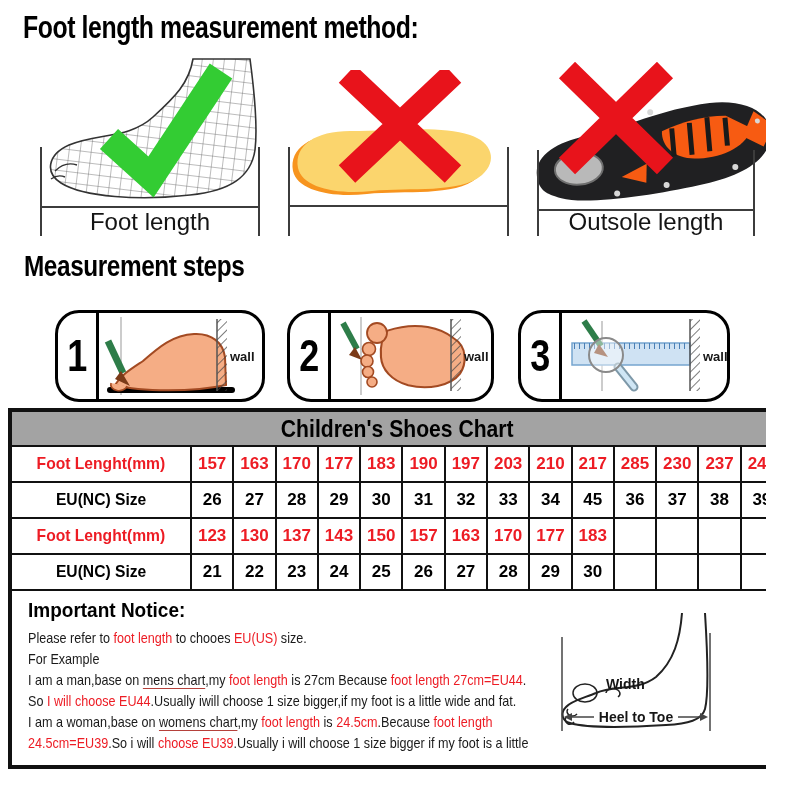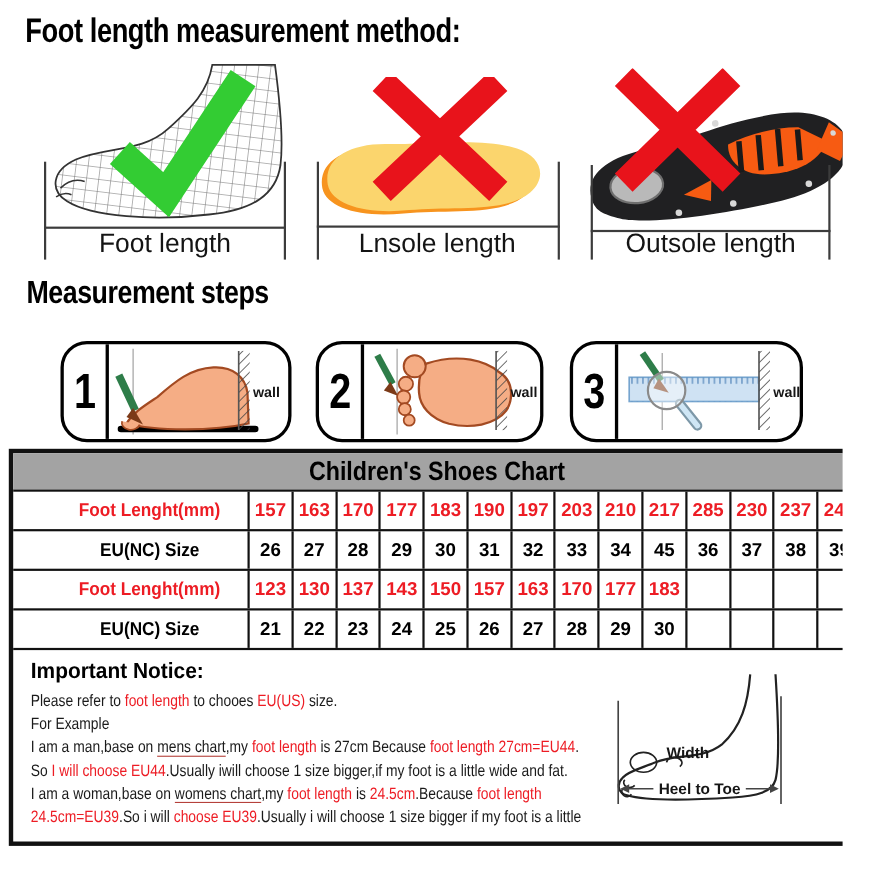--- a/index.html
+++ b/index.html
@@ -23,21 +23,21 @@
             background:#fff;display:flex;box-sizing:border-box;}
   .step-num{width:38px;border-right:3px solid #000;display:flex;align-items:center;justify-content:center;
             font-size:45px;font-weight:700;transform-origin:center;letter-spacing:-2px;}
   .step-num span{transform:scaleX(.8);display:inline-block;}
   .step-art{flex:1;position:relative;border-radius:27px;}
   .step-art svg{position:absolute;left:0;top:0;}
 
   
   .board{position:absolute;left:8px;top:408px;width:770px;border:4px solid #111;background:#fff;
          box-sizing:content-box;}
-  .board > * + *{border-top:2px solid #111;padding-left:35px;}
+  .board > * + *{border-top:2px solid #111;}
   .chart-header{height:33px;background:#a3a3a3;display:flex;align-items:center;justify-content:center;}
   .chart-header span{font-size:24px;font-weight:700;letter-spacing:0;transform:scaleX(.88);display:inline-block;white-space:nowrap;}
   .trow{display:flex;height:34px;}
   .tlabel{width:178px;display:flex;align-items:center;justify-content:center;
           font-size:17px;font-weight:700;}
   .tlabel span{transform:scaleX(.92);display:inline-block;white-space:nowrap;}
   .tcells{flex:1;display:grid;grid-template-columns:repeat(14,1fr);}
   .tcell{border-left:2px solid #111;display:flex;align-items:center;justify-content:center;
          font-size:17px;font-weight:700;}
   .red-vals .tcell,.tlabel.red{color:#ed1c24;}
@@ -81,21 +81,20 @@
              C175,124 125,117 87,121 C50,125 17,117 13,98 Z" fill="#f7941e" transform="translate(-5,3)"></path>
     <path d="M13,98 C9,75 31,61 65,61 C110,61 155,55 185,65 C207,72 213,91 197,105
              C175,124 125,117 87,121 C50,125 17,117 13,98 Z" fill="#fbd56d"></path>
     <g>
       <path d="M62,4 L168,104 M168,4 L62,104" stroke="#e8131b" stroke-width="24" stroke-linecap="butt"></path>
     </g>
   </svg>
   <div class="vline" style="left:288px;top:147px;height:89px"></div>
   <div class="vline" style="left:507px;top:147px;height:89px"></div>
   <div class="hline" style="left:288px;top:205px;width:221px"></div>
-  <div class="mlabel" style="left:290px;width:215px">Lnsole length</div>
 
   <svg class="method-svg" style="left:525px;top:62px" width="258" height="146" viewBox="0 0 258 146">
     <g transform="rotate(-5 130 105)">
       <path d="M12,108 C8,86 30,72 65,68 C105,63 140,48 190,46 C225,45 250,60 248,82
                C246,108 215,122 172,127 C127,133 58,137 34,128 C18,122 14,118 12,108 Z" fill="#202022"></path>
       <ellipse cx="54" cy="100" rx="24" ry="16" fill="#b9b9b9" stroke="#6e6e6e" stroke-width="2"></ellipse>
       <path d="M140,70 C160,62 185,58 205,60 L230,75 C220,95 195,102 170,100 C150,98 138,85 140,70 Z" fill="#f75b12"></path>
       <path d="M233,58 L252,74 L240,94 L220,82 Z" fill="#f75b12"></path>
       <path d="M96,112 L122,101 L120,120 Z" fill="#f75b12"></path>
       <path d="M150,68 v28 M168,64 v32 M186,60 v34 M204,62 v28" stroke="#1a1a1a" stroke-width="5"></path>

